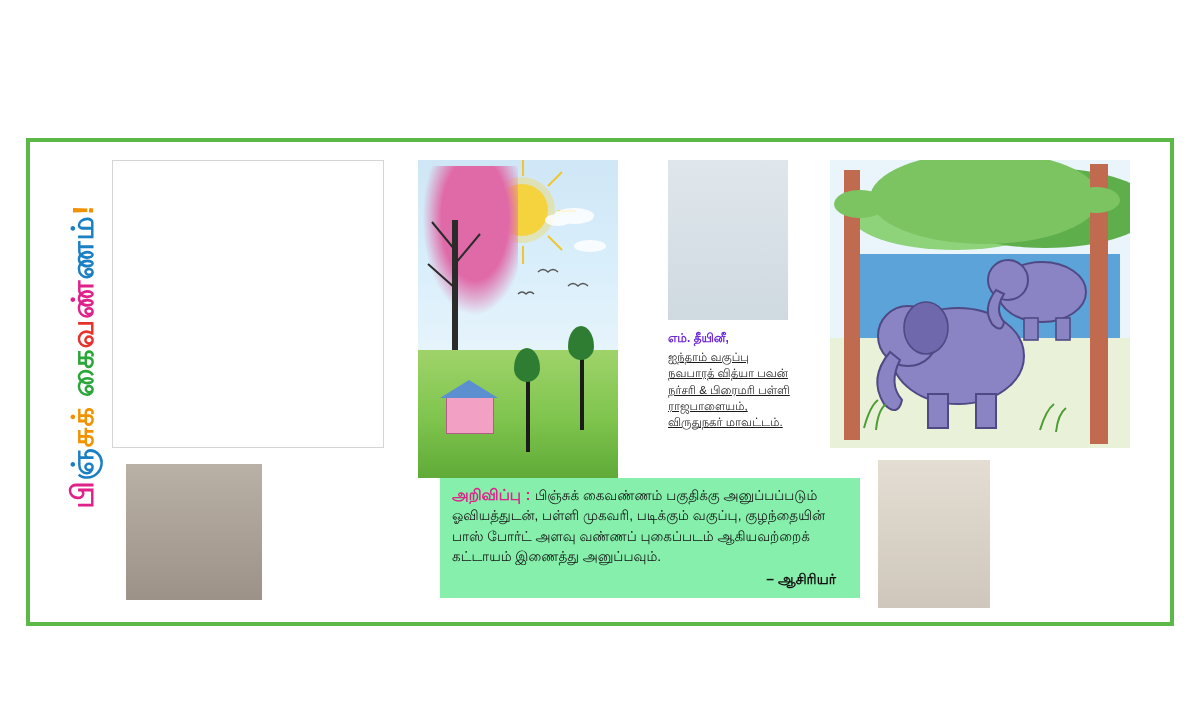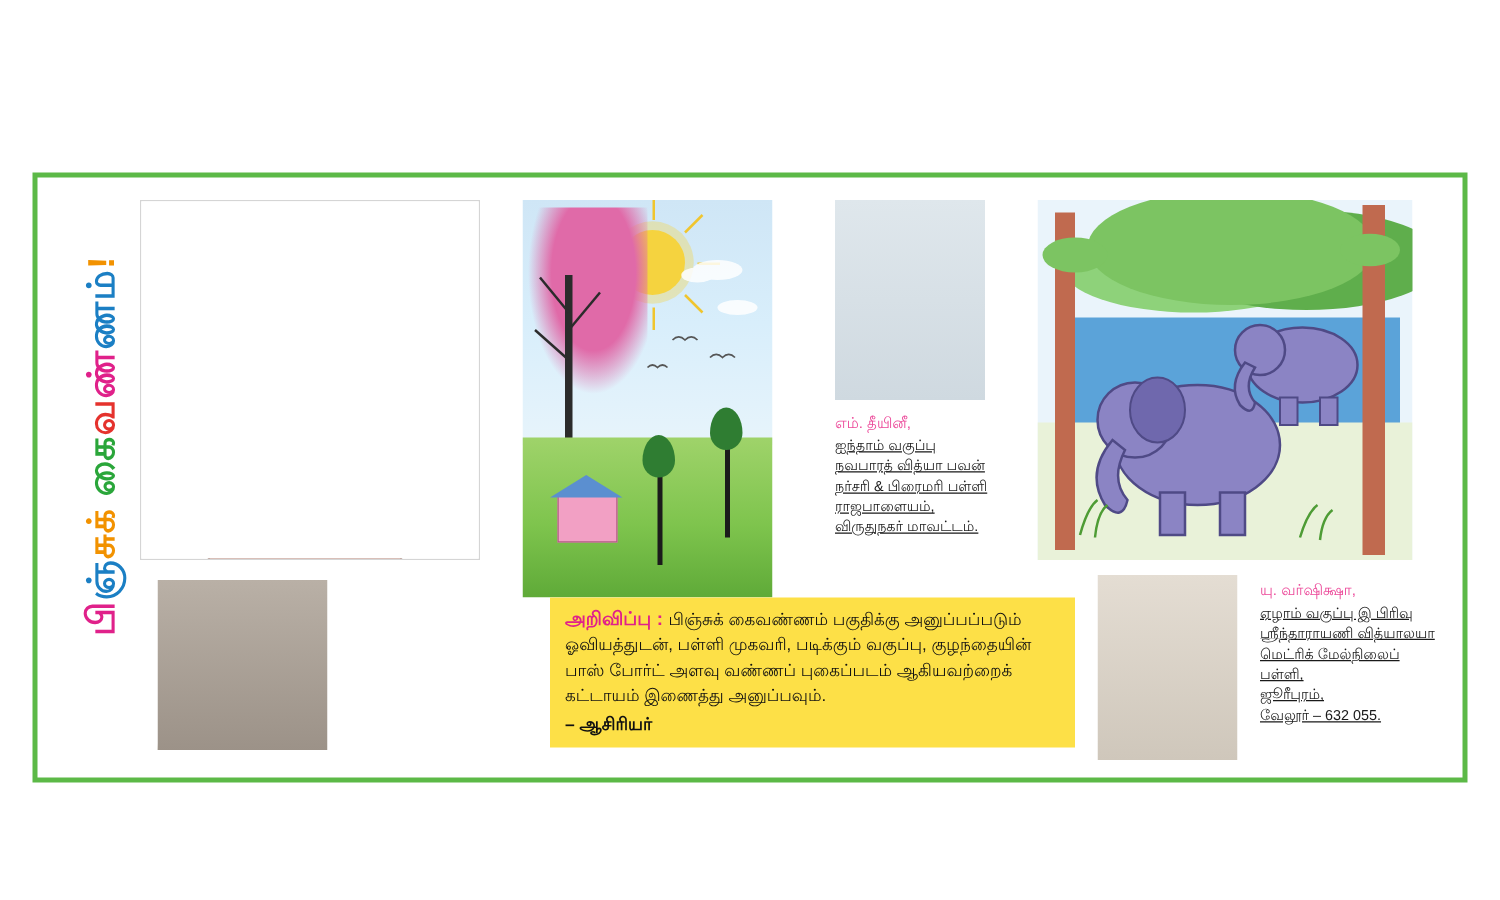--- a/index.html
+++ b/index.html
@@ -146,56 +146,57 @@
   .photo3 .ph-bg { background: linear-gradient(180deg,#e4ddd3 0%, #cfc7bb 100%); }
 
   
   .caption {
     position: absolute;
     font-size: 11.5px;
     line-height: 1.42;
     color: #1a1a1a;
   }
   .caption .name {
-    color: #ec4899;
-    font-weight: normal;
+    color: #6d28d9;
+    font-weight: bold;
     display: block;
     margin-bottom: 2px;
     font-size: 12px;
   }
   .caption .line { display: block; text-decoration: underline; }
 
   .cap1 { left: 638px; top: 188px; width: 150px; }
   .cap2 { left: 240px; top: 328px; width: 180px; }
   .cap3 { left: 978px; top: 322px; width: 170px; }
 
   
   .notice {
     position: absolute;
     left: 410px;
     top: 336px;
     width: 420px;
     height: 120px;
-    background: #fde047;
+    background: #86efac;
     box-sizing: border-box;
     padding: 8px 12px 6px 12px;
   }
   .notice-head {
     color: #e0218a;
     font-weight: bold;
     font-size: 15px;
   }
   .notice-body {
     font-size: 13.5px;
     line-height: 1.5;
     color: #111;
     display: inline;
   }
   .notice-sign {
     display: block;
+    text-align: right;
     font-size: 14px;
     font-weight: bold;
     color: #111;
     margin-top: 4px;
     padding-right: 12px;
   }
 </style>
 </head>
 <body>
 
@@ -375,29 +376,20 @@
     <div class="caption cap1">
       <span class="name">எம். தீயினீ,</span>
       <span class="line">ஐந்தாம் வகுப்பு</span>
       <span class="line">நவபாரத் வித்யா பவன்</span>
       <span class="line">நர்சரி &amp; பிரைமரி பள்ளி</span>
       <span class="line">ராஜபாளையம்,</span>
       <span class="line">விருதுநகர் மாவட்டம்.</span>
     </div>
 
 
-    <div class="caption cap3">
-      <span class="name">யு. வர்ஷிக்ஷா,</span>
-      <span class="line">ஏழாம் வகுப்பு இ பிரிவு</span>
-      <span class="line">ஸ்ரீந்தாராயணி வித்யாலயா</span>
-      <span class="line">மெட்ரிக் மேல்நிலைப்</span>
-      <span class="line">பள்ளி,</span>
-      <span class="line">ஜூரீபுரம்,</span>
-      <span class="line">வேலூர் – 632 055.</span>
-    </div>
 
     <div class="notice">
       <span class="notice-head">அறிவிப்பு</span>
       <span class="notice-head">:</span>
       <span class="notice-body">பிஞ்சுக் கைவண்ணம் பகுதிக்கு அனுப்பப்படும் ஓவியத்துடன், பள்ளி முகவரி, படிக்கும் வகுப்பு, குழந்தையின் பாஸ் போர்ட் அளவு வண்ணப் புகைப்படம் ஆகியவற்றைக் கட்டாயம் இணைத்து அனுப்பவும்.</span>
       <span class="notice-sign">– ஆசிரியர்</span>
     </div>
 
   </div>
 </div>

